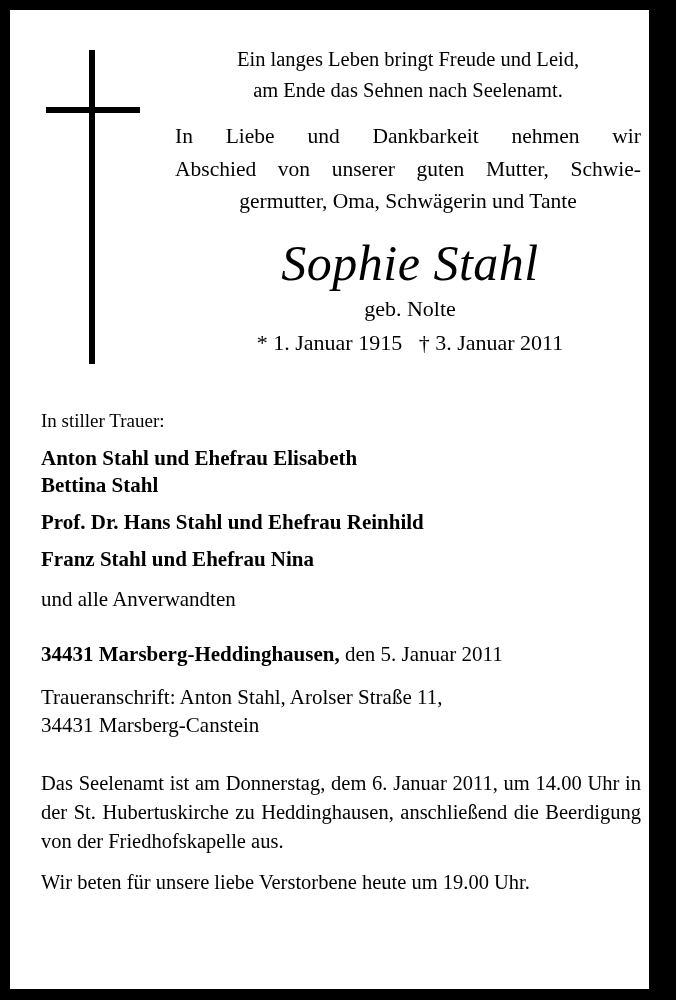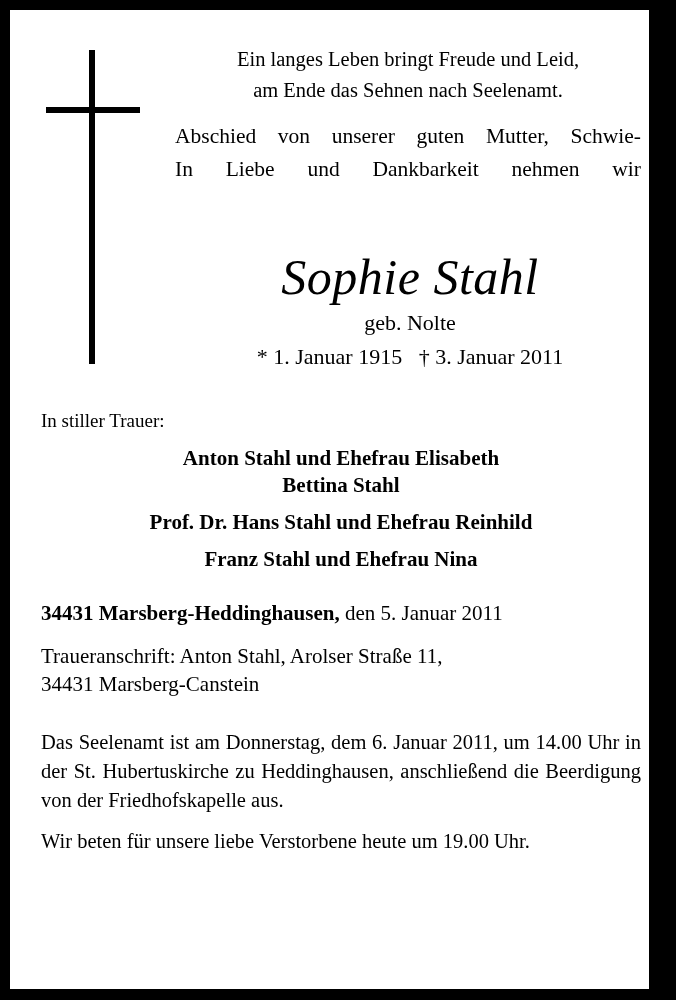--- a/index.html
+++ b/index.html
@@ -94,21 +94,21 @@
     justify-content: center;
   }
   .jline.center > span {
     white-space: pre;
   }
 
   
   .name-block {
     position: absolute;
     left: 150px;
-    top: 238px;
+    top: 224px;
     width: 500px;
     text-align: center;
   }
   .name {
     font-family: "Liberation Serif", "DejaVu Serif", serif;
     font-style: italic;
     font-size: 50px;
     line-height: 58px;
     letter-spacing: 0.5px;
     margin: 0;
@@ -140,21 +140,20 @@
   .mourners {
     margin: 0;
     padding: 0;
     list-style: none;
   }
   .mourners li {
     font-weight: bold;
     font-size: 21px;
     line-height: 27px;
     margin: 0;
-    text-align: center;
   }
   .mourners li.group-gap {
     margin-top: 10px;
   }
   .mourners li .sub {
     display: block;
   }
   .closing {
     font-size: 21px;
     line-height: 29px;
@@ -199,35 +198,38 @@
       <div class="bar-h"></div>
     </div>
 
     <div class="head">
       <p class="verse">
         <span>Ein langes Leben bringt Freude und Leid,</span><br>
         <span>am Ende das Sehnen nach Seelenamt.</span>
       </p>
 
       <div class="intro">
+        <div class="jline">
+          <span>In</span>
+          <span>Liebe</span>
+          <span>und</span>
+          <span>Dankbarkeit</span>
+          <span>nehmen</span>
+          <span>wir</span>
+        </div>
         <div class="jline">
           <span>Abschied</span>
           <span>von</span>
           <span>unserer</span>
           <span>guten</span>
           <span>Mutter,</span>
           <span>Schwie-</span>
         </div>
-        <div class="jline">
-          <span>In</span>
-          <span>Liebe</span>
-          <span>und</span>
-          <span>Dankbarkeit</span>
-          <span>nehmen</span>
-          <span>wir</span>
+        <div class="jline center">
+          <span>germutter, Oma, Schwägerin und Tante</span>
         </div>
       </div>
     </div>
 
     <div class="name-block">
       <p class="name">Sophie Stahl</p>
       <p class="maiden">geb. Nolte</p>
       <p class="dates">* 1. Januar 1915   † 3. Januar 2011</p>
     </div>
 
@@ -243,20 +245,21 @@
         <li class="group-gap">
           <span>Prof. Dr. Hans Stahl und Ehefrau Reinhild</span>
         </li>
         <li class="group-gap">
           <span>Franz Stahl und Ehefrau Nina</span>
         </li>
         <li class="group-gap">
         </li>
       </ul>
 
+      <p class="closing">und alle Anverwandten</p>
 
       <p class="place-line"><b>34431 Marsberg-Heddinghausen,</b><span> den 5. Januar 2011</span></p>
 
       <p class="contact">
         <span>Traueranschrift: Anton Stahl, Arolser Straße 11,</span><br>
         <span>34431 Marsberg-Canstein</span>
       </p>
 
       <p class="service">Das Seelenamt ist am Donnerstag, dem 6. Januar 2011, um 14.00 Uhr in der St. Hubertuskirche zu Heddinghausen, anschließend die Beerdigung von der Friedhofskapelle aus.</p>
       <p class="prayer">Wir beten für unsere liebe Verstorbene heute um 19.00 Uhr.</p>

